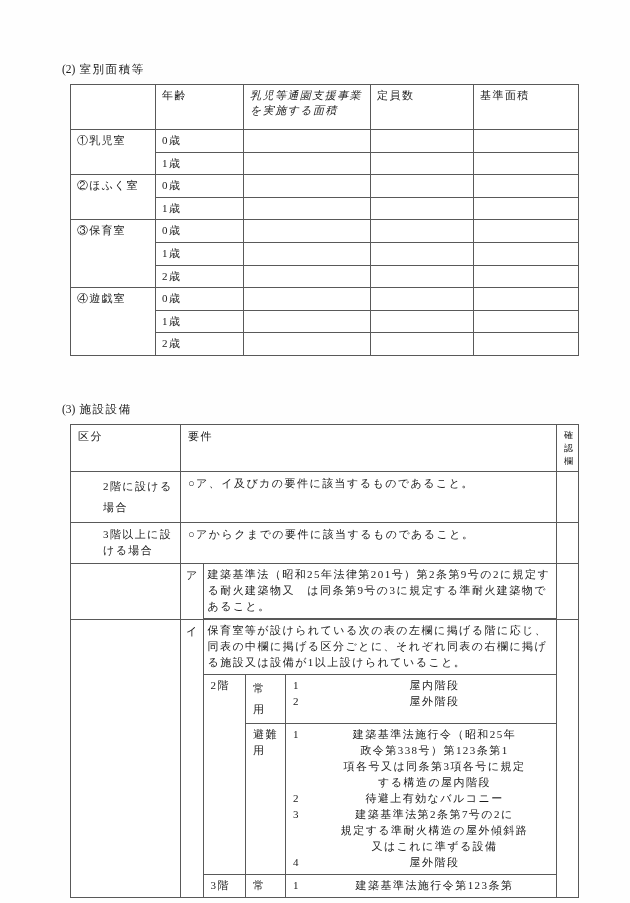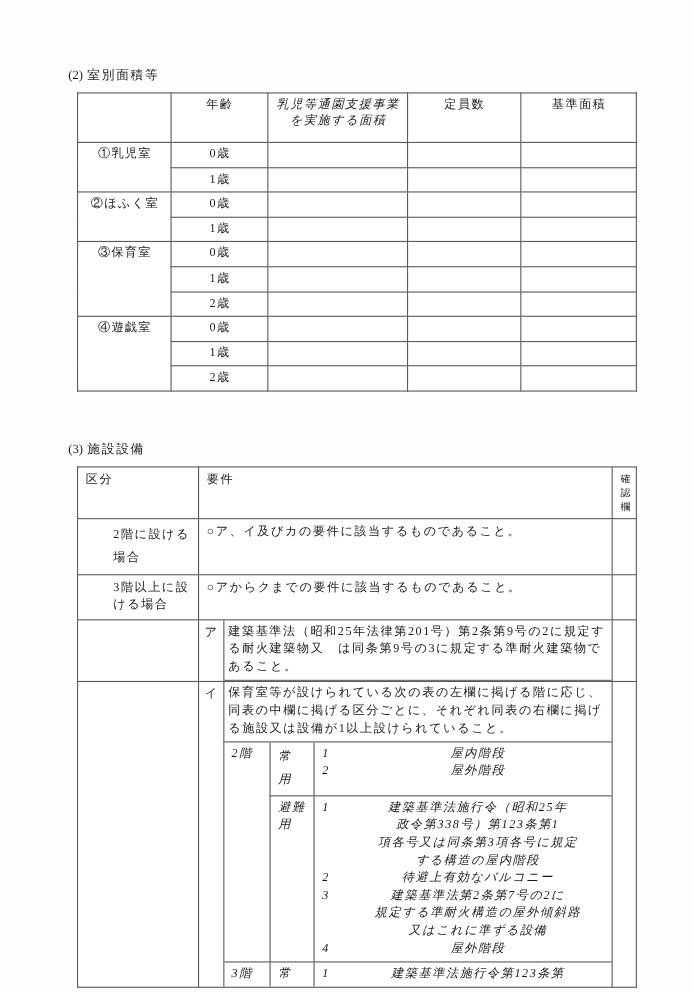--- a/index.html
+++ b/index.html
@@ -54,21 +54,21 @@
     background: #ffffff;
   }
   .ctr { text-align: center; }
 
   
   #table-room-area {
     left: 70px;
     top: 84px;
     width: 508px;
   }
-  #table-room-area td { height: 13px; text-align: center; }
+  #table-room-area td { height: 13px; }
   #table-room-area .hdr { height: 38px; }
   #table-room-area .hdr-wrap {
     letter-spacing: 1.45px;
     line-height: 1.35;
     font-style: italic;
   }
   #table-room-area .roomname { letter-spacing: 1.2px; white-space: nowrap; margin-left: 44px; }
   #table-room-area .age { letter-spacing: 1.4px; white-space: nowrap; }
 
   
@@ -117,21 +117,20 @@
     width: 100%;
     font-size: 11px;
   }
   table.stair td {
     border: 1px solid #595959;
     padding: 3px 4px 3px 7px;
     vertical-align: top;
     letter-spacing: 1.45px;
     line-height: 1.45;
     background: #ffffff;
-    font-style: italic;
   }
   table.stair td.floor { border-left: none; text-align: left; letter-spacing: 1.4px; }
   table.stair td.usage { letter-spacing: 1.4px; }
   table.stair td.items { border-right: none; }
   table.stair tr.lastrow td { border-bottom: none; }
   table.stair tr:first-child td { border-top: none; }
 
   
   .item-line {
     display: flex;

